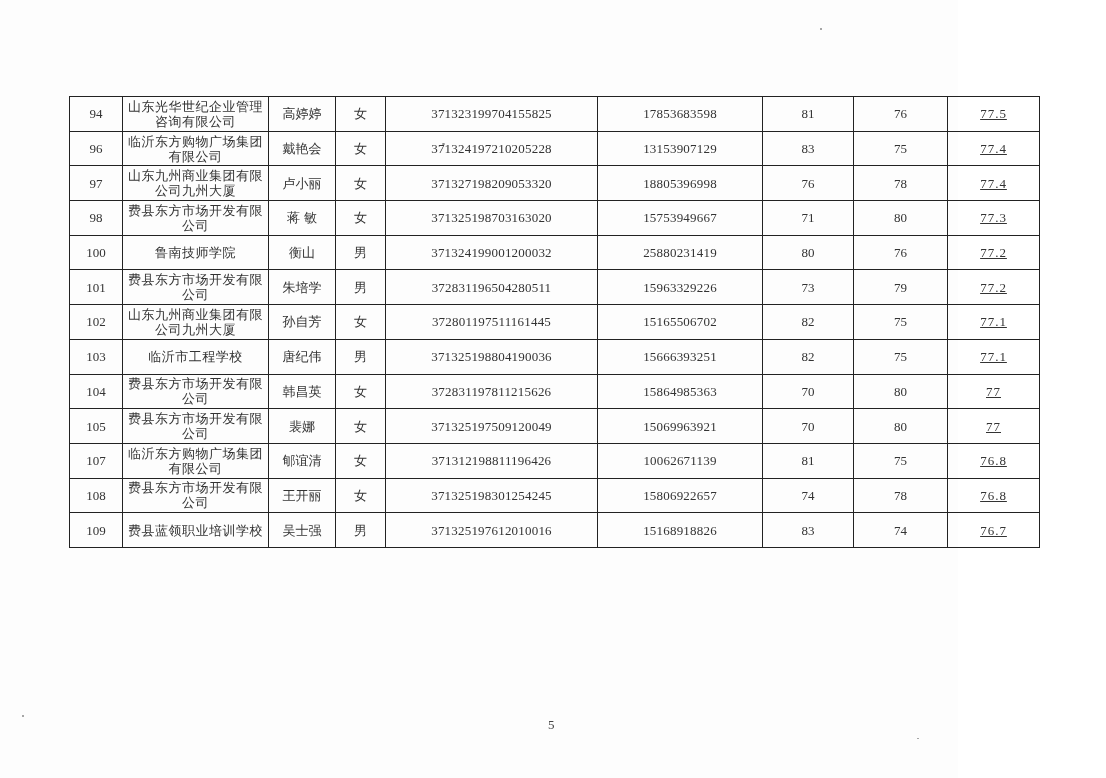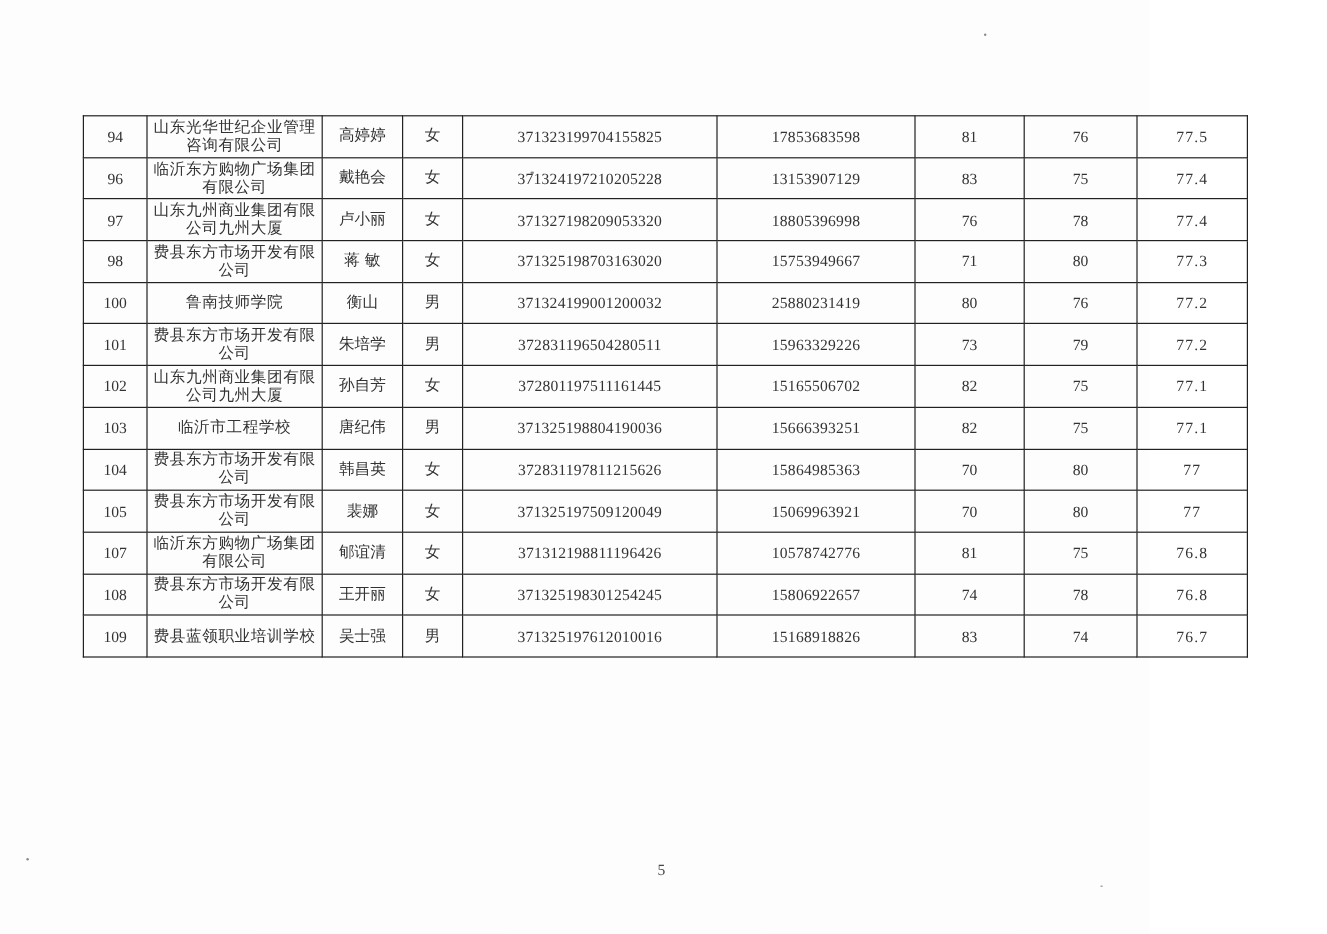--- a/index.html
+++ b/index.html
@@ -39,21 +39,21 @@
       line-height: 15px;
       color: #333;
       overflow: hidden;
     }
     td.c-no { font-family: "Liberation Serif", serif; font-size: 13.5px; }
     td.c-company { font-family: "DejaVu Sans", sans-serif; font-size: 13.5px; line-height: 16px; letter-spacing: 0.5px; }
     td.c-name { font-family: "DejaVu Sans", sans-serif; font-size: 13.5px; }
     td.c-gender { font-family: "DejaVu Sans", sans-serif; font-size: 13.5px; }
     td.c-id, td.c-phone { font-family: "Liberation Serif", serif; font-size: 14px; letter-spacing: 0.2px; }
     td.c-s1, td.c-s2, td.c-total { font-family: "Liberation Serif", serif; font-size: 15px; }
-    td.c-total { letter-spacing: 1px; }
+    td.c-total { letter-spacing: 1px; text-decoration: underline; }
     td.no-bottom { border-bottom: none; }
     td.no-top { border-top: none; }
     .page-number {
       position: absolute;
       left: 548px;
       top: 717px;
       font-family: "Liberation Serif", serif;
       font-size: 13px;
       color: #444;
     }
@@ -185,21 +185,21 @@
           <td class="c-s1">70</td>
           <td class="c-s2">80</td>
           <td class="c-total">77</td>
         </tr>
         <tr>
           <td class="c-no">107</td>
           <td class="c-company">临沂东方购物广场集团有限公司</td>
           <td class="c-name">郇谊清</td>
           <td class="c-gender">女</td>
           <td class="c-id">371312198811196426</td>
-          <td class="c-phone">10578742776</td>
+          <td class="c-phone">10062671139</td>
           <td class="c-s1">81</td>
           <td class="c-s2">75</td>
           <td class="c-total">76.8</td>
         </tr>
         <tr>
           <td class="c-no">108</td>
           <td class="c-company">费县东方市场开发有限公司</td>
           <td class="c-name">王开丽</td>
           <td class="c-gender">女</td>
           <td class="c-id">371325198301254245</td>

